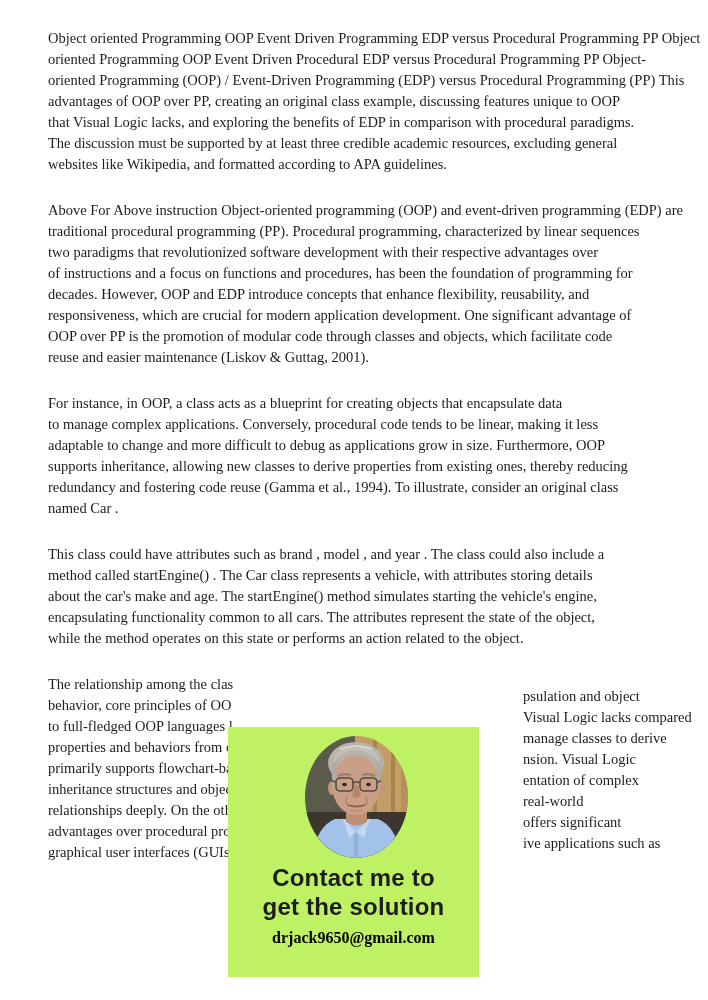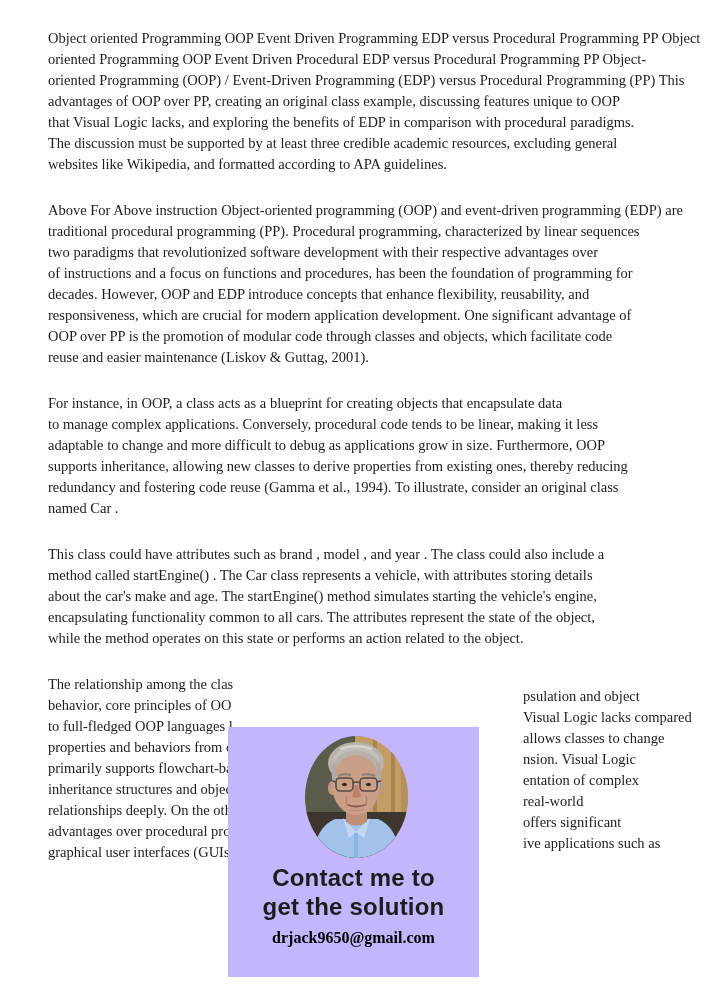--- a/index.html
+++ b/index.html
@@ -98,31 +98,31 @@
       <div class="para">
         <div class="line">This class could have attributes such as brand , model , and year . The class could also include a</div>
         <div class="line">method called startEngine() . The Car class represents a vehicle, with attributes storing details</div>
         <div class="line">about the car's make and age. The startEngine() method simulates starting the vehicle's engine,</div>
         <div class="line">encapsulating functionality common to all cars. The attributes represent the state of the object,</div>
         <div class="line">while the method operates on this state or performs an action related to the object.</div>
       </div>
       <div class="para">
         <div class="line"><span class="frag-left">The relationship among the clas</span><span class="frag-right">psulation and object</span></div>
         <div class="line"><span class="frag-left">behavior, core principles of OO</span><span class="frag-right">Visual Logic lacks compared</span></div>
-        <div class="line"><span class="frag-left">to full-fledged OOP languages l</span><span class="frag-right">allows classes to change</span></div>
+        <div class="line"><span class="frag-left">to full-fledged OOP languages l</span><span class="frag-right">manage classes to derive</span></div>
         <div class="line"><span class="frag-left">properties and behaviors from o</span><span class="frag-right">nsion. Visual Logic</span></div>
         <div class="line"><span class="frag-left">primarily supports flowchart-ba</span><span class="frag-right">entation of complex</span></div>
         <div class="line"><span class="frag-left">inheritance structures and objec</span><span class="frag-right">real-world</span></div>
         <div class="line"><span class="frag-left">relationships deeply. On the oth</span><span class="frag-right">offers significant</span></div>
         <div class="line"><span class="frag-left">advantages over procedural prog</span><span class="frag-right">ive applications such as</span></div>
         <div class="line"><span class="frag-left">graphical user interfaces (GUIs)</span></div>
       </div>
     </div>
 
-  <div class="overlay" id="overlay" style="background: #c4b5fd;">
+  <div class="overlay" id="overlay" style="background: #bef264;">
     <svg class="photo" viewBox="0 0 103 122" xmlns="http://www.w3.org/2000/svg">
       <defs>
         <clipPath id="oval">
             <ellipse cx="51.5" cy="61" rx="51.5" ry="61"></ellipse>
           </clipPath>
       </defs>
       <g clip-path="url(#oval)">
         <rect x="0" y="0" width="50" height="122" fill="#5a5b4a"></rect>
         <rect x="50" y="0" width="53" height="122" fill="#c29e66"></rect>
         <rect x="68" y="0" width="4" height="122" fill="#a9854e"></rect>

